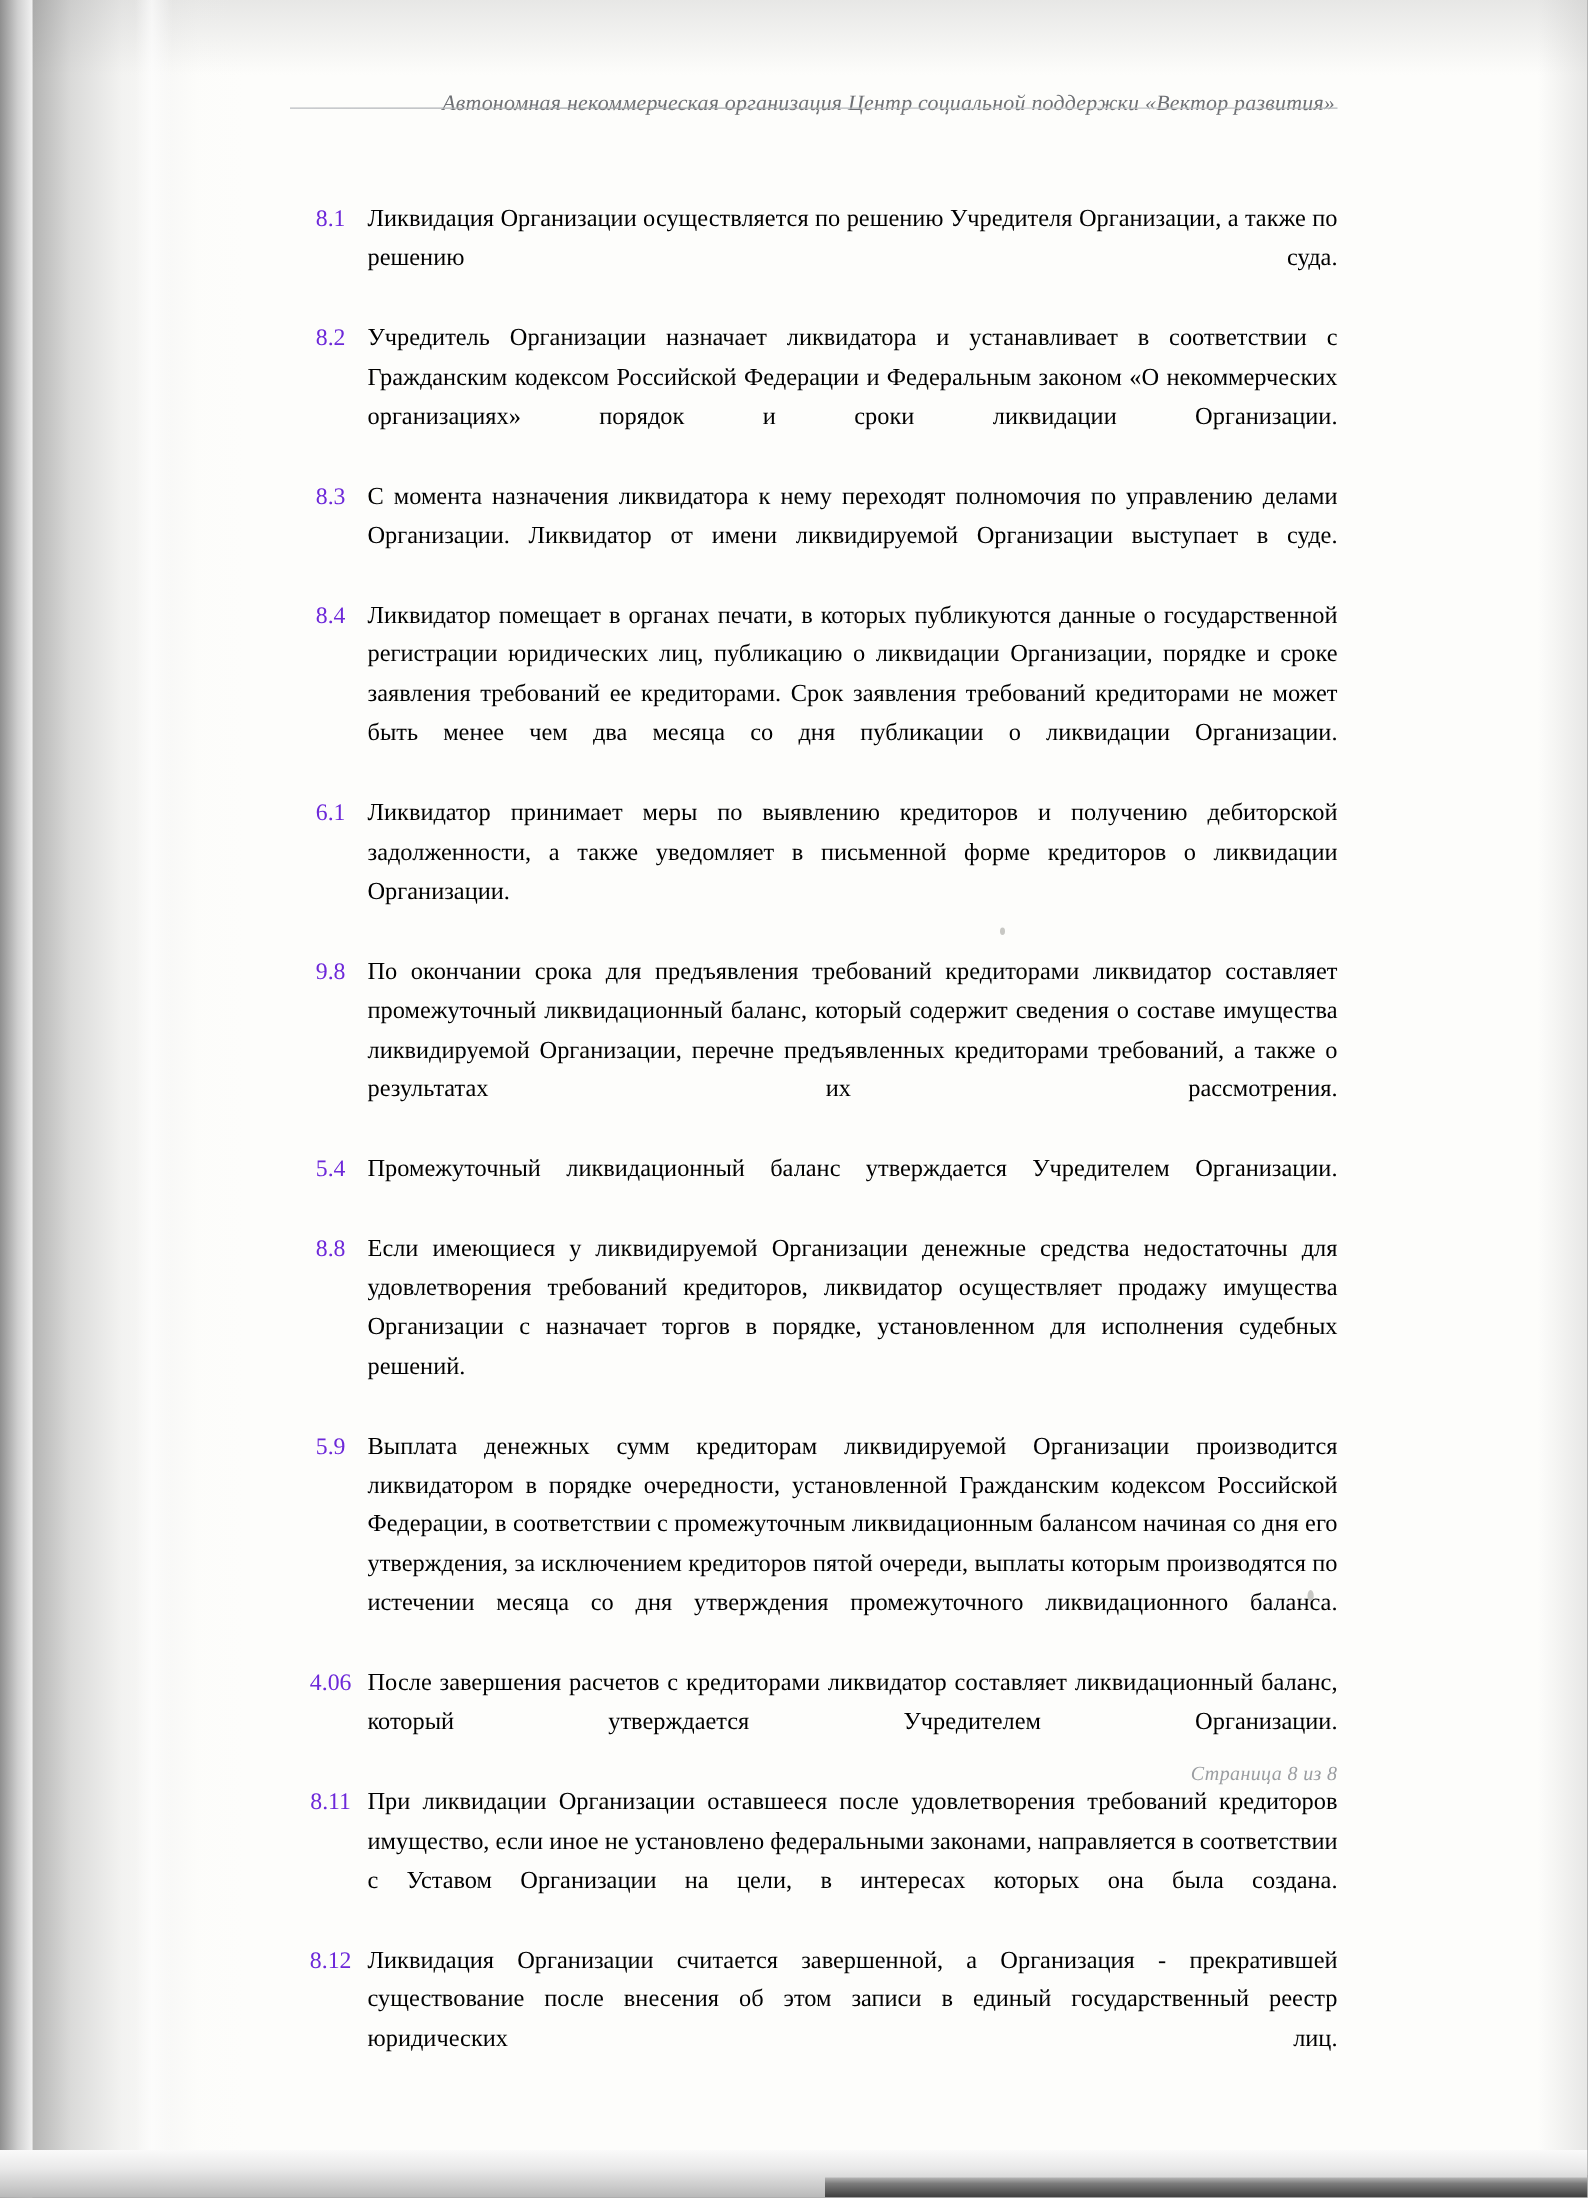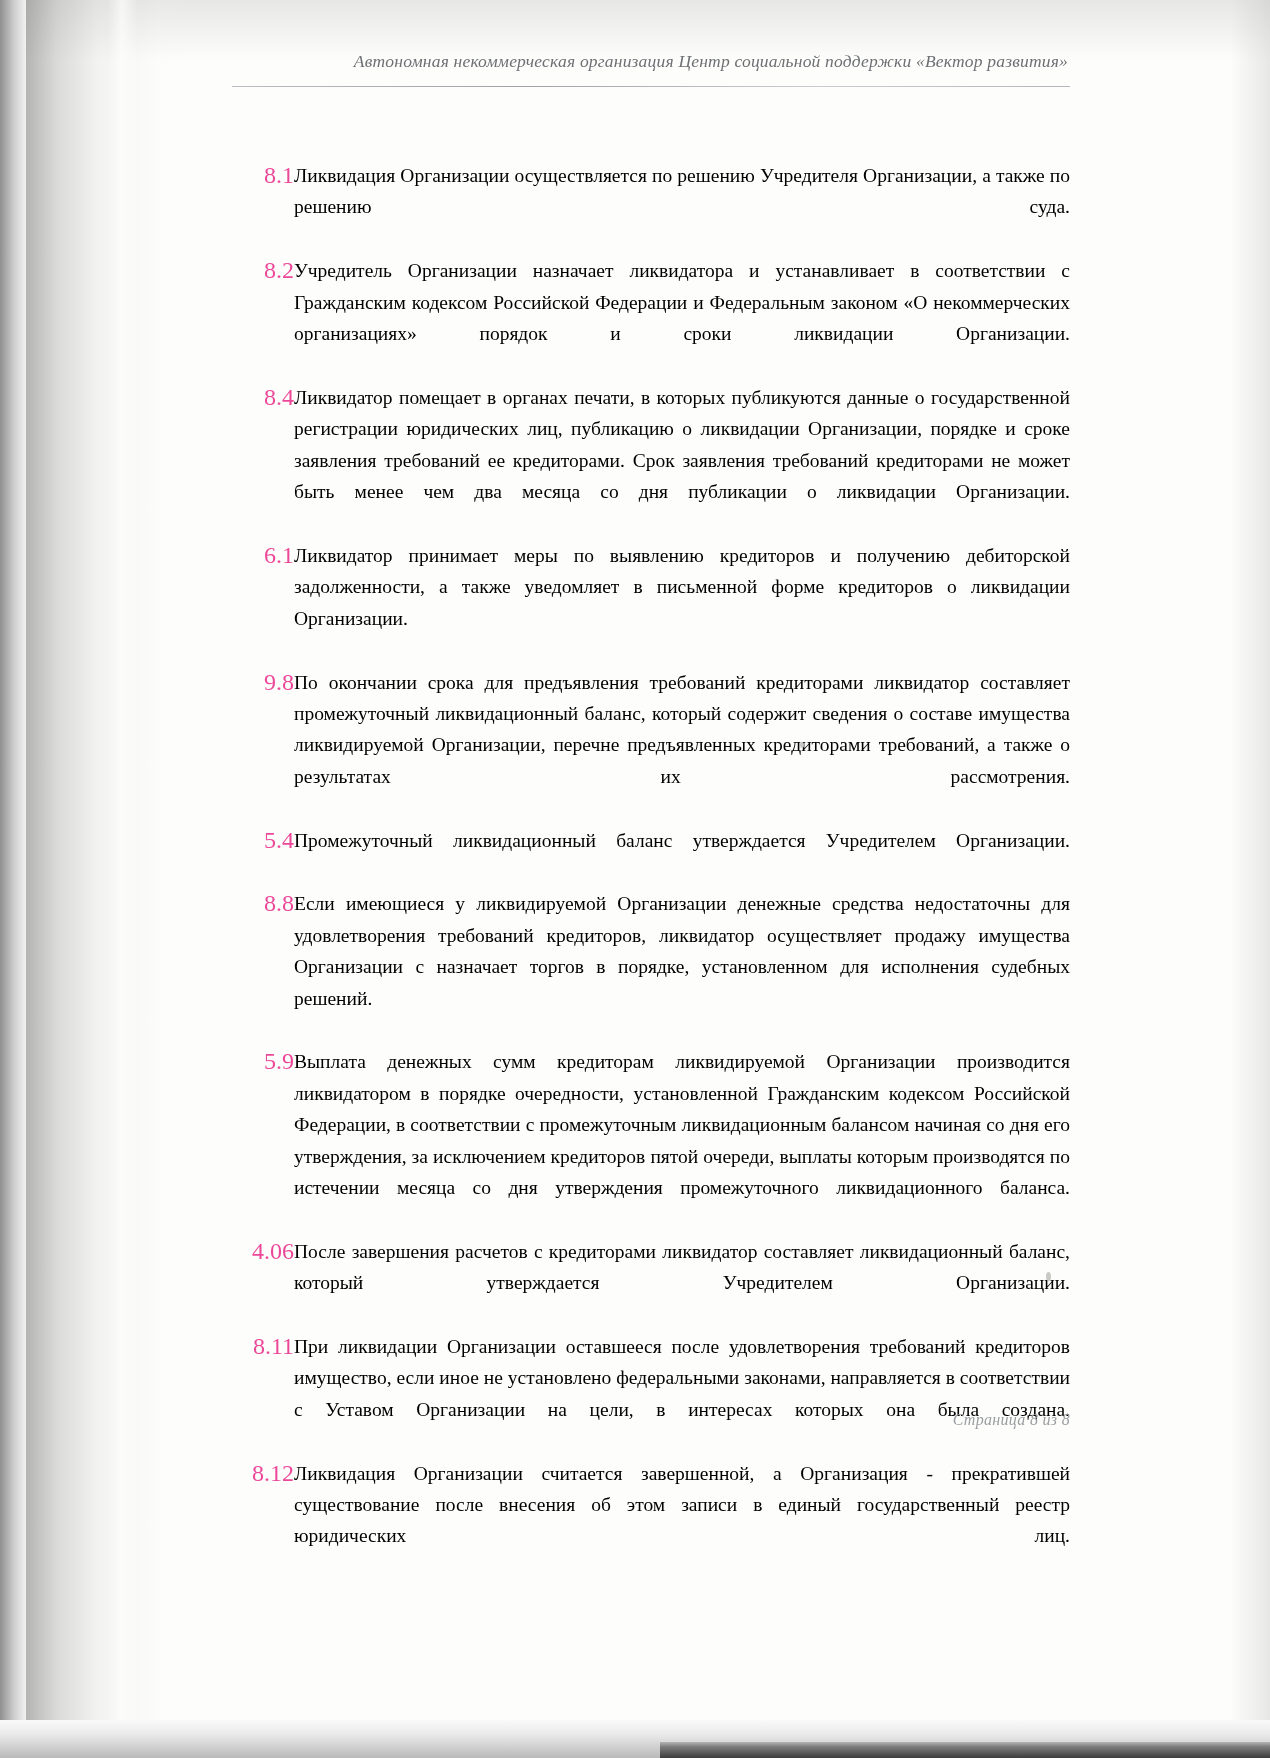--- a/index.html
+++ b/index.html
@@ -82,21 +82,21 @@
     position: absolute;
     right: 0; top: 0;
     width: 40px; height: 1740px;
     background: linear-gradient(to left, rgba(180,180,180,0.30), rgba(255,255,255,0));
     pointer-events: none;
   }
 
   
   .doc-header {
     position: absolute;
-    left: 232px; top: 51px;
+    left: 232px; top: 72px;
     width: 836px;
     text-align: right;
   }
   .doc-header .header-text {
     font-style: italic;
     font-size: 17.5px;
     letter-spacing: 0.2px;
     color: #6d6f73;
     white-space: nowrap;
     display: block;
@@ -114,24 +114,24 @@
     left: 232px; top: 160px;
     width: 838px;
   }
   .clause {
     display: flex;
     align-items: flex-start;
     margin: 0 0 1px 0;
   }
   .clause-num {
     flex: 0 0 62px;
-    font-size: 24px;
+    font-size: 19px;
     line-height: 31.4px;
-    color: #ec4899;
-    text-align: right;
+    color: #6d28d9;
+    text-align: center;
     padding-left: 3px;
     box-sizing: border-box;
   }
   .clause-text {
     flex: 1 1 auto;
     font-size: 19.5px;
     line-height: 31.4px;
     color: #000000;
     text-align: justify;
     text-justify: inter-word;
@@ -187,20 +187,24 @@
   <div class="content">
     <div class="clause">
       <div class="clause-num">8.1</div>
       <div class="clause-text">Ликвидация Организации осуществляется по решению Учредителя Организации, а также по решению суда.</div>
     </div>
     <div class="clause">
       <div class="clause-num">8.2</div>
       <div class="clause-text">Учредитель Организации назначает ликвидатора и устанавливает в соответствии с Гражданским кодексом Российской Федерации и Федеральным законом «О некоммерческих организациях» порядок и сроки ликвидации Организации.</div>
     </div>
     <div class="clause">
+      <div class="clause-num">8.3</div>
+      <div class="clause-text">С момента назначения ликвидатора к нему переходят полномочия по управлению делами Организации. Ликвидатор от имени ликвидируемой Организации выступает в суде.</div>
+    </div>
+    <div class="clause">
       <div class="clause-num">8.4</div>
       <div class="clause-text">Ликвидатор помещает в органах печати, в которых публикуются данные о государственной регистрации юридических лиц, публикацию о ликвидации Организации, порядке и сроке заявления требований ее кредиторами. Срок заявления требований кредиторами не может быть менее чем два месяца со дня публикации о ликвидации Организации.</div>
     </div>
     <div class="clause">
       <div class="clause-num">6.1</div>
       <div class="clause-text">Ликвидатор принимает меры по выявлению кредиторов и получению дебиторской задолженности, а также уведомляет в письменной форме кредиторов о ликвидации Организации.</div>
     </div>
     <div class="clause">
       <div class="clause-num">9.8</div>
       <div class="clause-text">По окончании срока для предъявления требований кредиторами ликвидатор составляет промежуточный ликвидационный баланс, который содержит сведения о составе имущества ликвидируемой Организации, перечне предъявленных кредиторами требований, а также о результатах их рассмотрения.</div>

